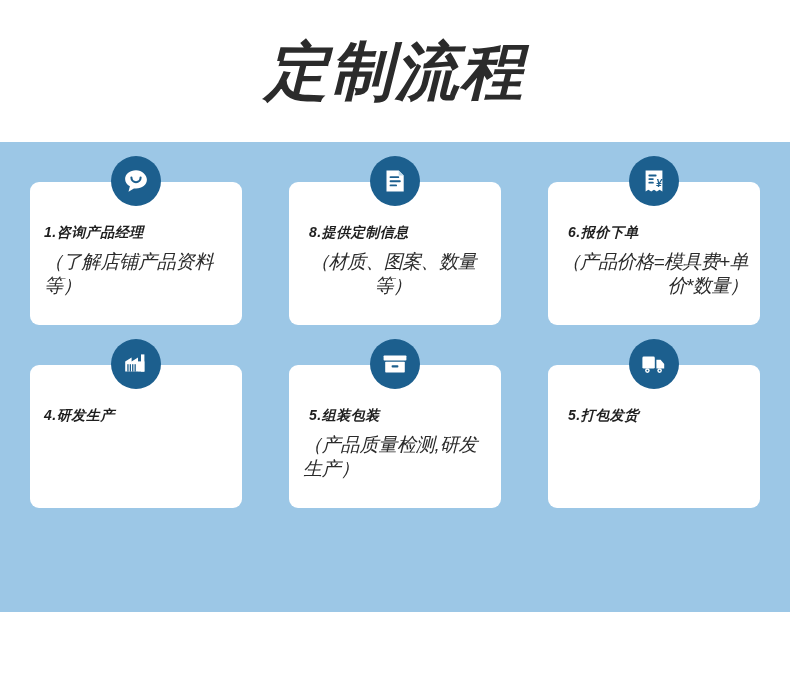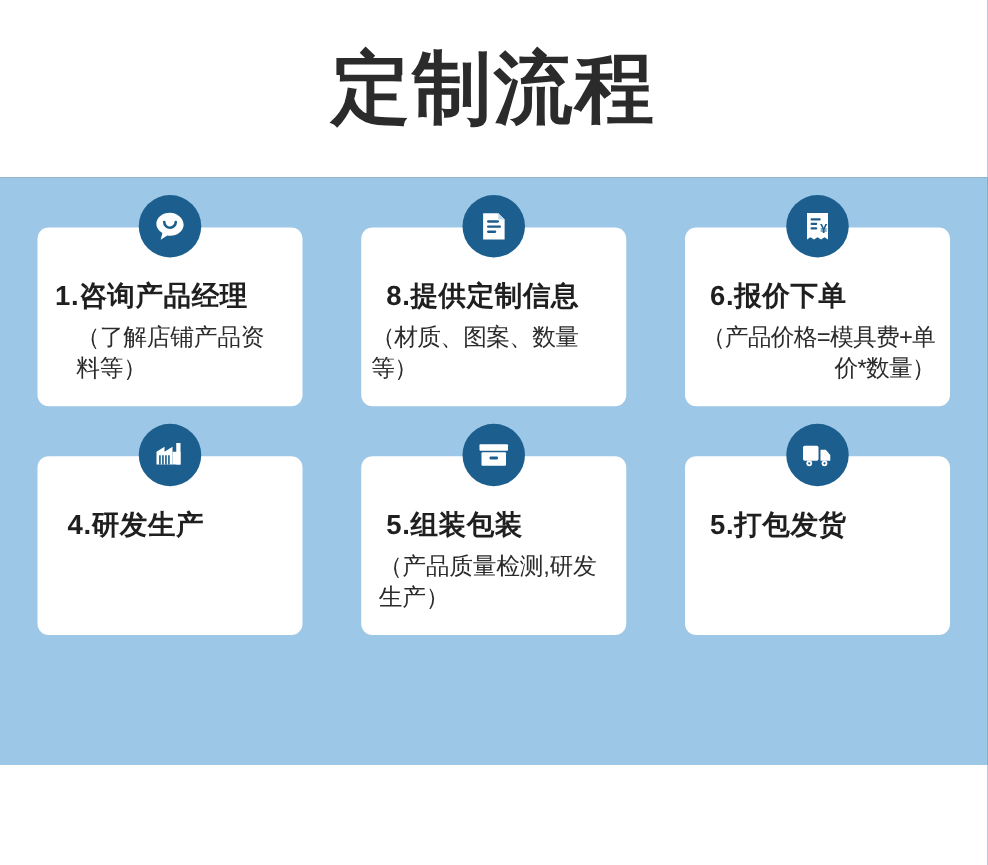--- a/index.html
+++ b/index.html
@@ -11,21 +11,22 @@
     height: 692px;
     background: #ffffff;
     font-family: "Liberation Sans", "DejaVu Sans", sans-serif;
     overflow: hidden;
   }
 
   .page {
     position: relative;
     width: 790px;
     height: 692px;
-    background: #0c4a6e;
+    background: #737373;
+    font-style: italic;
   }
 
   
   .title-area {
     position: absolute;
     left: 0;
     top: 0;
     width: 790px;
     height: 142px;
     display: flex;
@@ -82,45 +83,45 @@
     height: 50px;
     border-radius: 50%;
     background: #1c5f8e;
     display: flex;
     align-items: center;
     justify-content: center;
   }
   .step-icon svg { display: block; }
 
   .step-title {
-    font-size: 22px;
+    font-size: 14px;
     font-weight: 700;
     color: #1f1f1f;
     line-height: 1.2;
     margin: 0 0 9px 0;
     white-space: nowrap;
     letter-spacing: 0.5px;
   }
   .step-desc {
     font-size: 19px;
     font-weight: 400;
     color: #2b2b2b;
     line-height: 1.28;
     margin: 0;
     letter-spacing: -0.2px;
   }
 
   
   .step-1 .step-title { margin-left: 2px; }
-  .step-1 .step-desc  { margin-left: 19px; }
+  .step-1 .step-desc  { margin-left: 2px; }
   .step-2 .step-title { margin-left: 8px; }
-  .step-2 .step-desc  { margin-left: -4px; letter-spacing: -0.6px; }
+  .step-2 .step-desc  { margin-left: -4px; letter-spacing: -0.6px; text-align: center; }
   .step-3 .step-title { margin-left: 8px; }
   .step-3 .step-desc  { margin-left: -2px; letter-spacing: -0.6px; text-align: right; }
-  .step-4 .step-title { margin-left: 12px; }
+  .step-4 .step-title { margin-left: 2px; }
   .step-4 .step-desc  { margin-left: 6px; }
   .step-5 .step-title { margin-left: 8px; }
   .step-5 .step-desc  { margin-left: 2px; }
   .step-6 .step-title { margin-left: 8px; }
   .step-6 .step-desc  { margin-left: 6px; }
 
   
   .footer-space {
     position: absolute;
     left: 0;

